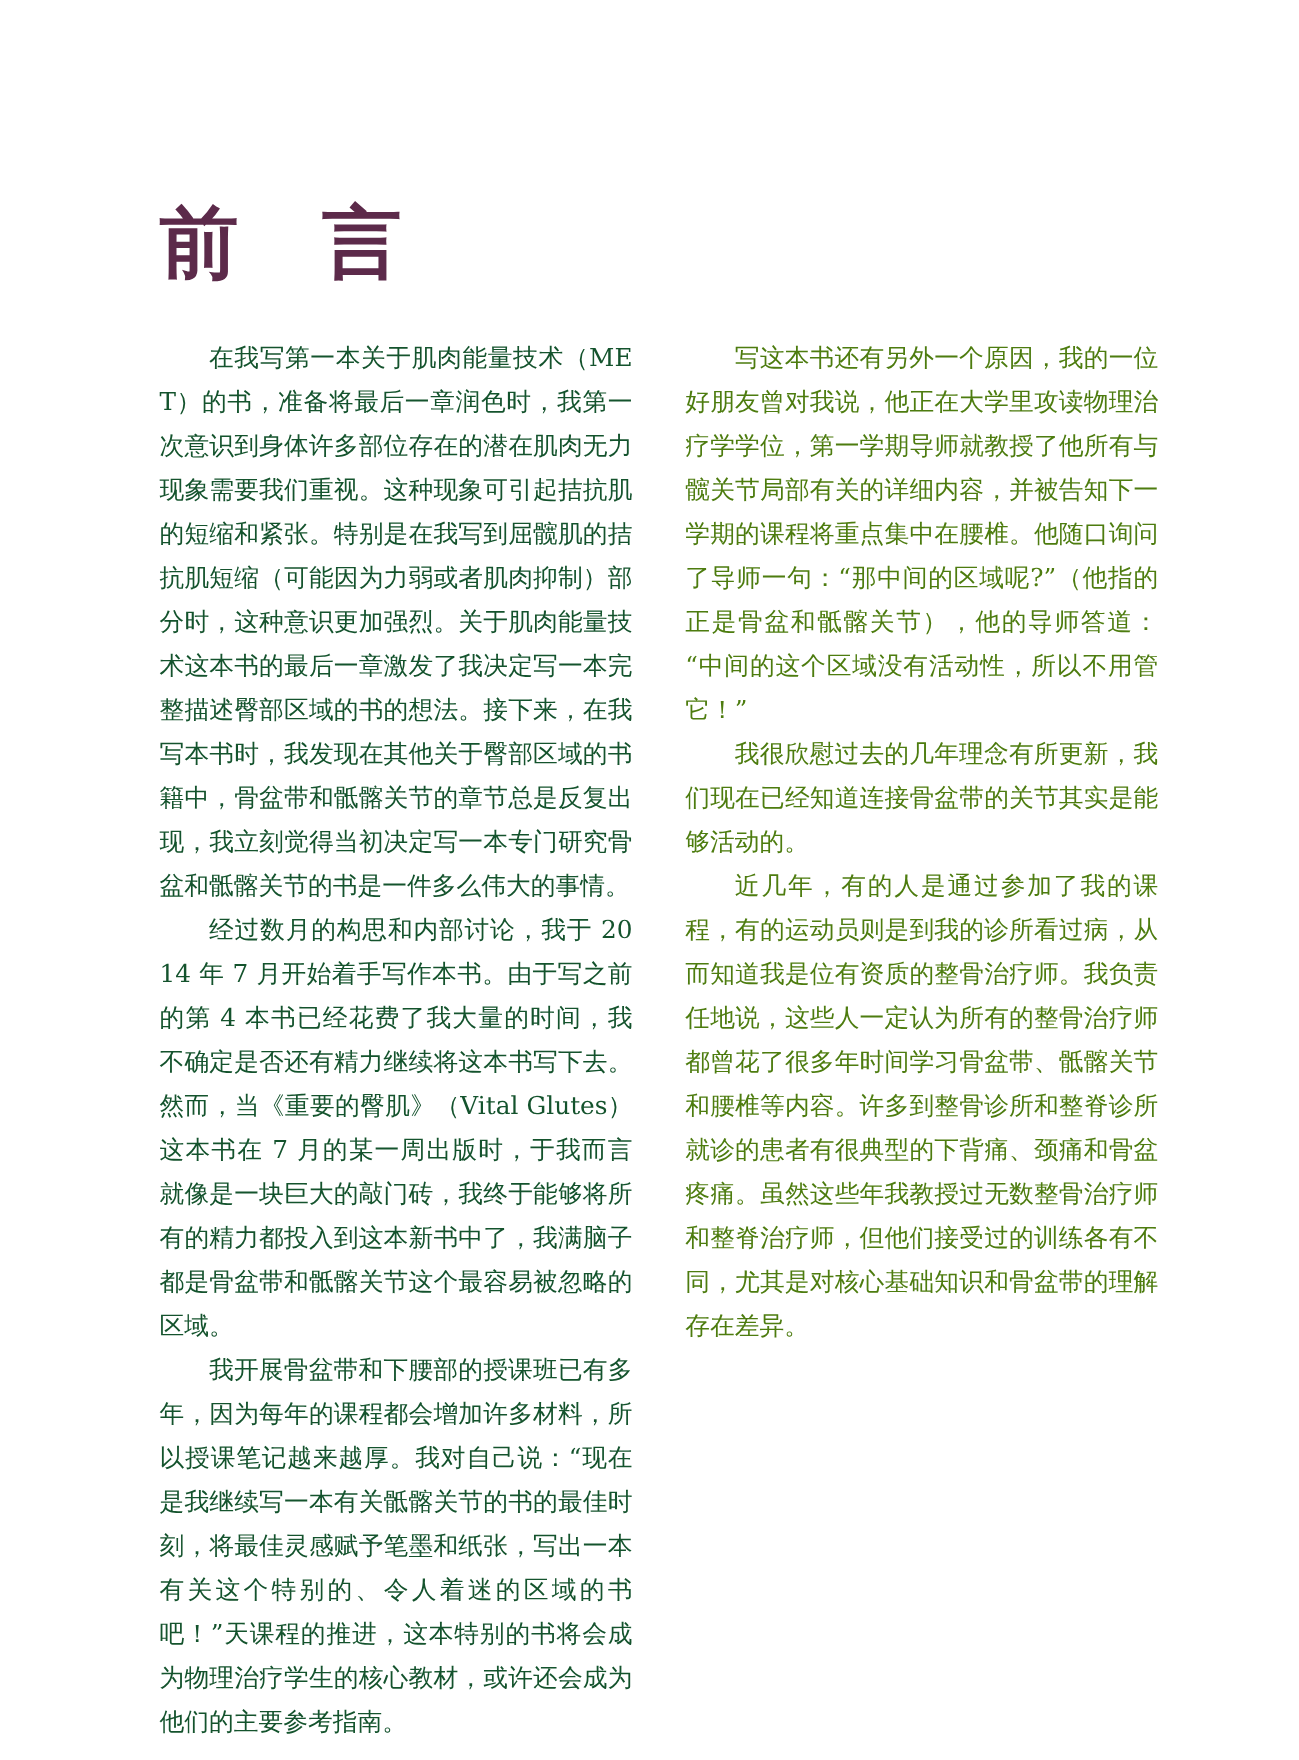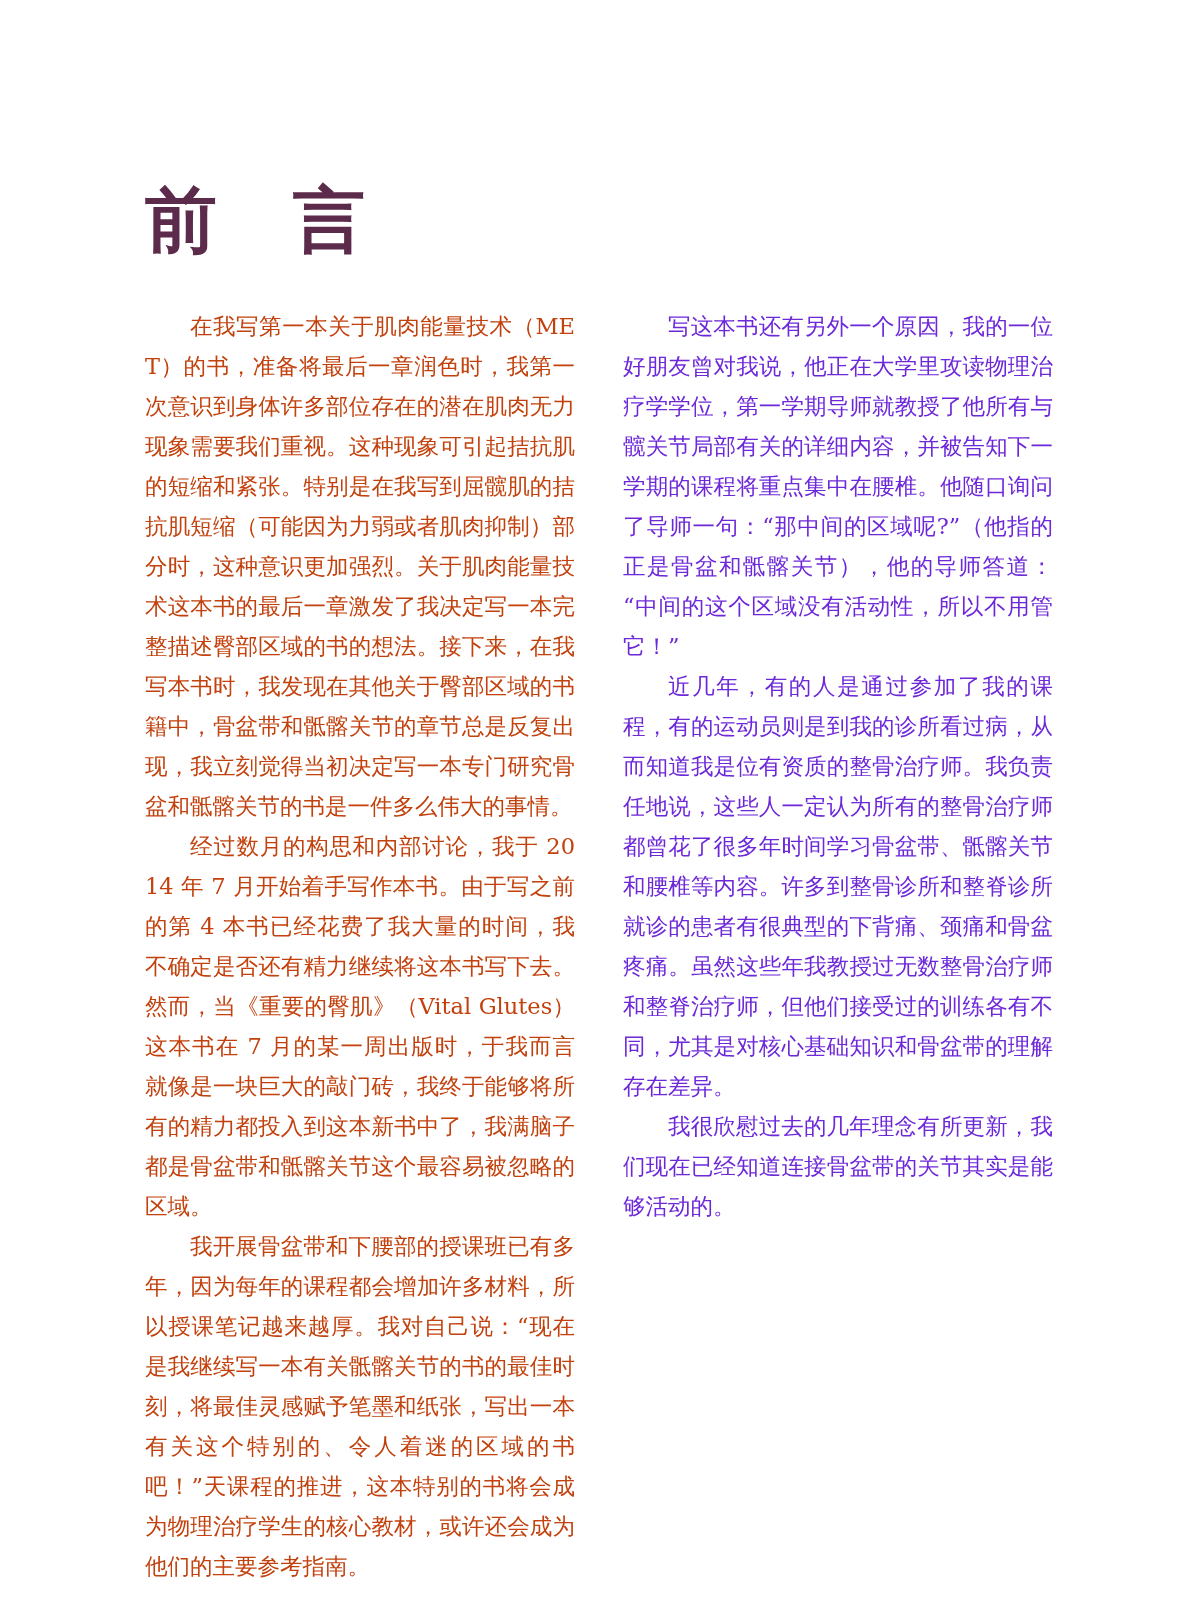--- a/index.html
+++ b/index.html
@@ -49,24 +49,24 @@
     word-break: break-all;
   }
 </style>
 </head>
 <body>
 
 <div class="page">
   <h1 class="title" style="color: rgb(92, 42, 74);">前　言</h1>
 
   <div class="columns">
-    <div class="col" style="color: #c2410c;">
+    <div class="col" style="color: #14532d;">
       <p>在我写第一本关于肌肉能量技术（MET）的书，准备将最后一章润色时，我第一次意识到身体许多部位存在的潜在肌肉无力现象需要我们重视。这种现象可引起拮抗肌的短缩和紧张。特别是在我写到屈髋肌的拮抗肌短缩（可能因为力弱或者肌肉抑制）部分时，这种意识更加强烈。关于肌肉能量技术这本书的最后一章激发了我决定写一本完整描述臀部区域的书的想法。接下来，在我写本书时，我发现在其他关于臀部区域的书籍中，骨盆带和骶髂关节的章节总是反复出现，我立刻觉得当初决定写一本专门研究骨盆和骶髂关节的书是一件多么伟大的事情。</p>
       <p>经过数月的构思和内部讨论，我于 2014 年 7 月开始着手写作本书。由于写之前的第 4 本书已经花费了我大量的时间，我不确定是否还有精力继续将这本书写下去。然而，当《重要的臀肌》（Vital Glutes）这本书在 7 月的某一周出版时，于我而言就像是一块巨大的敲门砖，我终于能够将所有的精力都投入到这本新书中了，我满脑子都是骨盆带和骶髂关节这个最容易被忽略的区域。</p>
       <p>我开展骨盆带和下腰部的授课班已有多年，因为每年的课程都会增加许多材料，所以授课笔记越来越厚。我对自己说：“现在是我继续写一本有关骶髂关节的书的最佳时刻，将最佳灵感赋予笔墨和纸张，写出一本有关这个特别的、令人着迷的区域的书吧！”天课程的推进，这本特别的书将会成为物理治疗学生的核心教材，或许还会成为他们的主要参考指南。</p>
     </div>
-    <div class="col" style="color: #6d28d9; margin-left: 12px;">
+    <div class="col" style="color: #4d7c0f; margin-left: 12px;">
       <p>写这本书还有另外一个原因，我的一位好朋友曾对我说，他正在大学里攻读物理治疗学学位，第一学期导师就教授了他所有与髋关节局部有关的详细内容，并被告知下一学期的课程将重点集中在腰椎。他随口询问了导师一句：“那中间的区域呢?”（他指的正是骨盆和骶髂关节），他的导师答道：“中间的这个区域没有活动性，所以不用管它！”</p>
+      <p>我很欣慰过去的几年理念有所更新，我们现在已经知道连接骨盆带的关节其实是能够活动的。</p>
       <p>近几年，有的人是通过参加了我的课程，有的运动员则是到我的诊所看过病，从而知道我是位有资质的整骨治疗师。我负责任地说，这些人一定认为所有的整骨治疗师都曾花了很多年时间学习骨盆带、骶髂关节和腰椎等内容。许多到整骨诊所和整脊诊所就诊的患者有很典型的下背痛、颈痛和骨盆疼痛。虽然这些年我教授过无数整骨治疗师和整脊治疗师，但他们接受过的训练各有不同，尤其是对核心基础知识和骨盆带的理解存在差异。</p>
-      <p>我很欣慰过去的几年理念有所更新，我们现在已经知道连接骨盆带的关节其实是能够活动的。</p>
     </div>
   </div>
 </div>
 
 </body></html>

